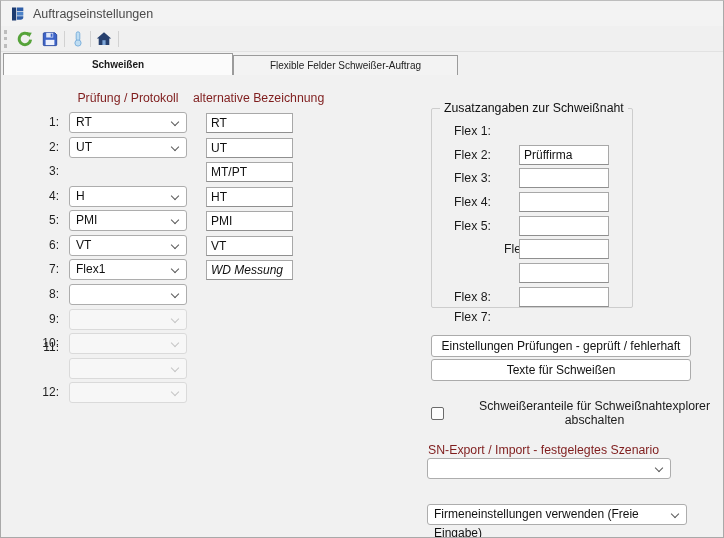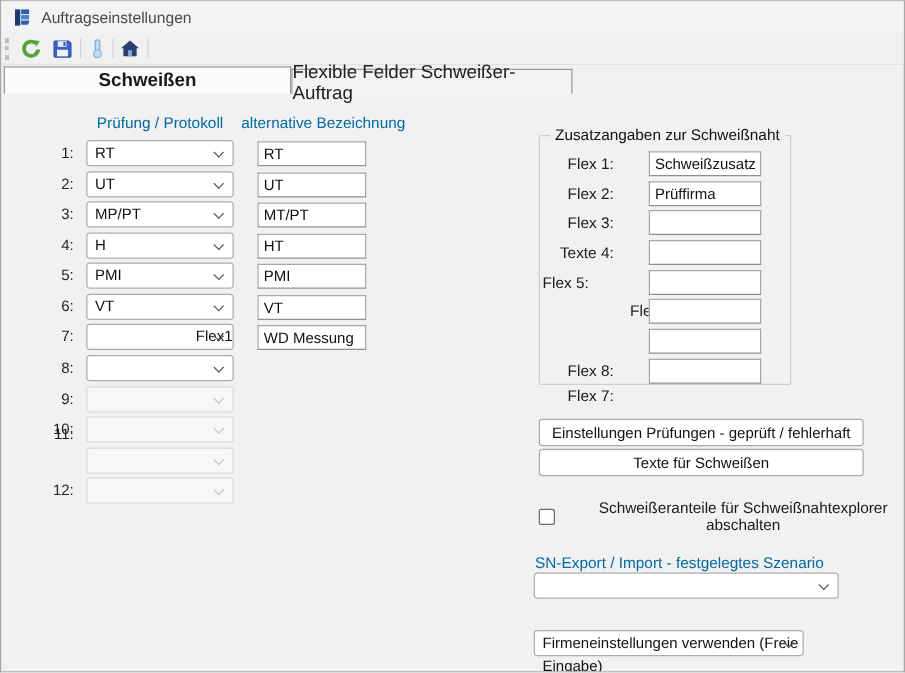--- a/index.html
+++ b/index.html
@@ -42,21 +42,21 @@
   }
   .tool-btn svg { width:16px; height:16px; }
   .tool-sep {
     position:absolute; top:5px; width:1px; height:16px; background:#d2d2d2;
   }
   
   .tab {
     position:absolute; top:52px; height:22px;
     display:flex; align-items:center; justify-content:center;
     border:1px solid #9b9b9b; border-bottom:none;
-    font-size:15px;
+    font-size:10px;
   }
   .tab.active { background:#fbfbfb; font-weight:bold; z-index:2; }
   .tab.inactive { background:#f3f3f3; top:54px; height:20px; color:#222; }
   
   .num-label {
     position:absolute; width:38px; text-align:right; line-height:21px;
     color:#1f1f1f;
   }
   .combo {
     position:absolute; height:21px; background:#fff;
@@ -70,21 +70,21 @@
     transform:rotate(45deg);
   }
   .combo.disabled { background:#f7f7f7; border-color:#dadada; }
   .combo.disabled .chev { border-color:#c5c5c5; }
   .tbox {
     position:absolute; height:20px; background:#fff;
     border:1px solid #a8a8a8; border-bottom-color:#8f8f8f;
     font-family:"Liberation Sans", sans-serif; font-size:12px;
     padding:0 4px; color:#111; outline:none;
   }
-  .static-label { position:absolute; color:#0369a1; font-size:12.3px; }
+  .static-label { position:absolute; color:#7f1d1d; font-size:12.3px; }
   
   .groupbox {
     position:absolute; left:430px; top:107px; width:202px; height:200px;
     border:1px solid #cdcdcd; border-radius:2px;
   }
   .groupbox .legend {
     position:absolute; left:8px; top:-8px; background:#f1f1f1;
     padding:0 4px; font-size:12.3px; color:#111;
   }
   .flex-label {
@@ -172,38 +172,37 @@
 
   <div class="num-label" style="left:20px; top:111px;">1:</div>
   <div class="combo" style="left:68px; top:111px; width:118px;"><span>RT</span><span class="chev"></span></div>
   <input class="tbox" style="left: 205px; top: 112px; width: 87px;" value="RT">
 
   <div class="num-label" style="left:20px; top:136px;">2:</div>
   <div class="combo" style="left:68px; top:136px; width:118px;"><span>UT</span><span class="chev"></span></div>
   <input class="tbox" style="left: 205px; top: 137px; width: 87px;" value="UT">
 
   <div class="num-label" style="left:20px; top:160px;">3:</div>
-  <div class="combo" style="left:68px; top:160px; width:118px;"><span>MP/PT</span><span class="chev"></span></div>
   <input class="tbox" style="left: 205px; top: 161px; width: 87px;" value="MT/PT">
 
   <div class="num-label" style="left:20px; top:185px;">4:</div>
   <div class="combo" style="left:68px; top:185px; width:118px;"><span>H</span><span class="chev"></span></div>
   <input class="tbox" style="left: 205px; top: 186px; width: 87px;" value="HT">
 
   <div class="num-label" style="left:20px; top:209px;">5:</div>
   <div class="combo" style="left:68px; top:209px; width:118px;"><span>PMI</span><span class="chev"></span></div>
   <input class="tbox" style="left: 205px; top: 210px; width: 87px;" value="PMI">
 
   <div class="num-label" style="left:20px; top:234px;">6:</div>
   <div class="combo" style="left:68px; top:234px; width:118px;"><span>VT</span><span class="chev"></span></div>
   <input class="tbox" style="left: 205px; top: 235px; width: 87px;" value="VT">
 
   <div class="num-label" style="left:20px; top:258px;">7:</div>
-  <div class="combo" style="left:68px; top:258px; width:118px;text-align:right;"><span>Flex1</span><span class="chev"></span></div>
-  <input class="tbox" style="left: 205px; top: 259px; width: 87px;" value="WD Messung">
+  <div class="combo" style="left:68px; top:258px; width:118px;"><span>Flex1</span><span class="chev"></span></div>
+  <input class="tbox" style="left: 205px; top: 259px; width: 87px; font-style: italic;" value="WD Messung">
 
   <div class="num-label" style="left:20px; top:283px;">8:</div>
   <div class="combo" style="left:68px; top:283px; width:118px;"><span></span><span class="chev"></span></div>
 
   <div class="num-label" style="left:20px; top:308px;">9:</div>
   <div class="combo disabled" style="left:68px; top:308px; width:118px;"><span></span><span class="chev"></span></div>
 
   <div class="num-label" style="left:20px; top:332px;">10:</div>
   <div class="combo disabled" style="left:68px; top:332px; width:118px;"><span></span><span class="chev"></span></div>
 
@@ -211,32 +210,31 @@
   <div class="combo disabled" style="left:68px; top:357px; width:118px;"><span></span><span class="chev"></span></div>
 
   <div class="num-label" style="left:20px; top:381px;">12:</div>
   <div class="combo disabled" style="left:68px; top:381px; width:118px;"><span></span><span class="chev"></span></div>
 
   <div class="groupbox">
     <span class="legend">Zusatzangaben zur Schweißnaht</span>
   </div>
 
   <div class="flex-label" style="left:430px; top:120px;">Flex 1:</div>
-  <input class="tbox" style="left: 518px; top: 120px; width: 90px;" value="Schweißzusatz">
 
   <div class="flex-label" style="left:430px; top:144px;">Flex 2:</div>
   <input class="tbox" style="left: 518px; top: 144px; width: 90px;" value="Prüffirma">
 
   <div class="flex-label" style="left:430px; top:167px;">Flex 3:</div>
   <input class="tbox" style="left: 518px; top: 167px; width: 90px;" value="">
 
-  <div class="flex-label" style="left:430px; top:191px;">Texte 4:</div>
+  <div class="flex-label" style="left:430px; top:191px;">Flex 4:</div>
   <input class="tbox" style="left: 518px; top: 191px; width: 90px;" value="">
 
-  <div class="flex-label" style="left:410px; top:215px;">Flex 5:</div>
+  <div class="flex-label" style="left:430px; top:215px;">Flex 5:</div>
   <input class="tbox" style="left: 518px; top: 215px; width: 90px;" value="">
 
   <div class="flex-label" style="left:440px; top:238px;margin-left:40px;">Flex 6:</div>
   <input class="tbox" style="left: 518px; top: 238px; width: 90px;" value="">
 
   <div class="flex-label" style="left:430px; top:262px;margin-top:44px;">Flex 7:</div>
   <input class="tbox" style="left: 518px; top: 262px; width: 90px;" value="">
 
   <div class="flex-label" style="left:430px; top:286px;">Flex 8:</div>
   <input class="tbox" style="left: 518px; top: 286px; width: 90px;" value="">
@@ -248,18 +246,18 @@
     <span class="checkbox-box"></span>
     <span class="checkbox-label">Schweißeranteile für Schweißnahtexplorer abschalten</span>
   </div>
 
   <div class="static-label" style="left:427px; top:442px;">SN-Export / Import - festgelegtes Szenario</div>
   <div class="combo" style="left:426px; top:457px; width:244px;">
     <span></span>
     <span class="chev"></span>
   </div>
 
-  <div class="combo" style="left:426px; top:503px; width:216px;">
+  <div class="combo" style="left:426px; top:503px; width:260px;">
     <span>Firmeneinstellungen verwenden (Freie Eingabe)</span>
     <span class="chev"></span>
   </div>
 
 </div>
 
 </body></html>

